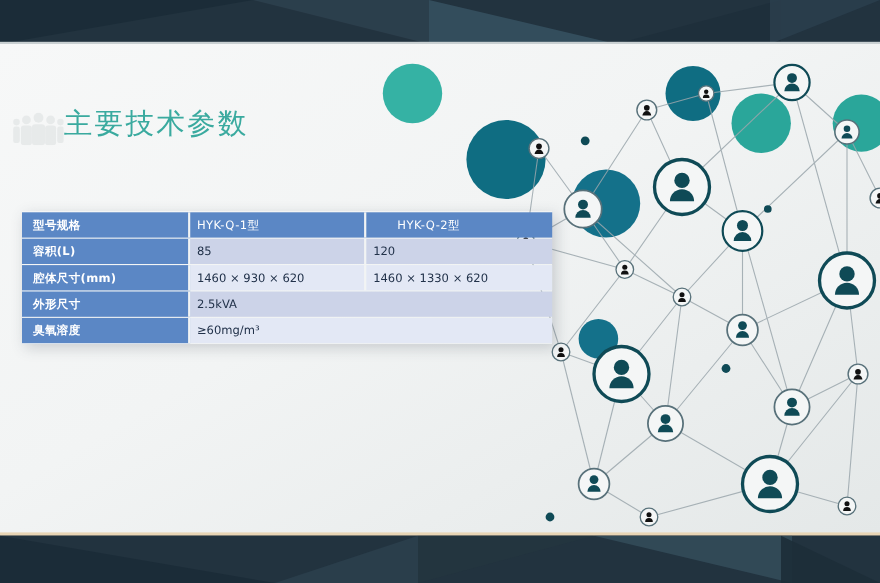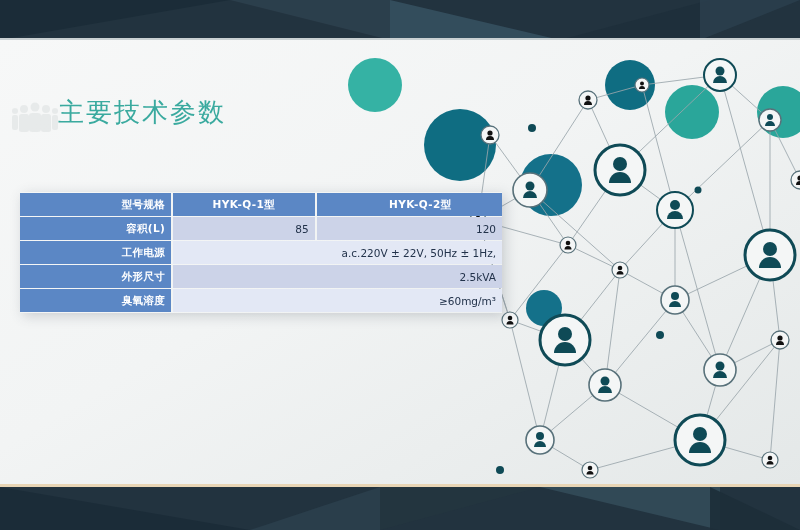--- a/index.html
+++ b/index.html
@@ -59,25 +59,25 @@
     border-collapse:separate;border-spacing:0 1px;
     box-shadow:3px 3px 12px rgba(60,70,80,.22);
   }
   .tbl td{
     height:23px;font-size:10.5px;color:#22324a;
     padding:0 6px;border:0;white-space:nowrap;
     font-family:"DejaVu Sans","Liberation Sans",sans-serif;
   }
   td.lab{
     width:135px;background:#5b87c5;color:#ffffff;font-weight:bold;
-    text-align:right;padding-left:10px;letter-spacing:.3px;
+    text-align:left;padding-left:10px;letter-spacing:.3px;
     border-right:2px solid #f2f4f4;
   }
-  td.hd{background:#5b87c5;color:#ffffff;font-weight:bold;text-align:center;letter-spacing:.4px;}
-  td.v{text-align:right;}
+  td.hd{background:#5b87c5;color:#ffffff;font-weight:normal;text-align:left;letter-spacing:.4px;}
+  td.v{text-align:left;}
   td.a{background:#ccd3e8;}
   td.b{background:#e3e8f5;}
   .tbl tr td.hd + td.hd{border-left:2px solid #f2f4f4;padding-left:28px;}
   .tbl tr td.a + td.a, .tbl tr td.b + td.b{border-left:2px solid #f2f4f4;}
 </style>
 </head>
 <body>
 
 <div class="slide">
 
@@ -272,22 +272,23 @@
             <td class="lab">型号规格</td>
             <td class="hd">HYK-Q-1型</td>
             <td class="hd">HYK-Q-2型</td>
           </tr>
           <tr>
             <td class="lab">容积(L)</td>
             <td class="v a">85</td>
             <td class="v a">120</td>
           </tr>
           <tr>
-            <td class="lab">工作电源</td>
-            <td class="v b" colspan="2">a.c.220V ± 22V,  50Hz ± 1Hz,</td>
+            <td class="lab">腔体尺寸(mm)</td>
+            <td class="v b">1460 × 930 × 620</td>
+            <td class="v b">1460 × 1330 × 620</td>
           </tr>
           <tr>
             <td class="lab">外形尺寸</td>
             <td class="v a" colspan="2">2.5kVA</td>
           </tr>
           <tr>
             <td class="lab">臭氧溶度</td>
             <td class="v b" colspan="2">≥60mg/m³</td>
           </tr>
         </tbody>

